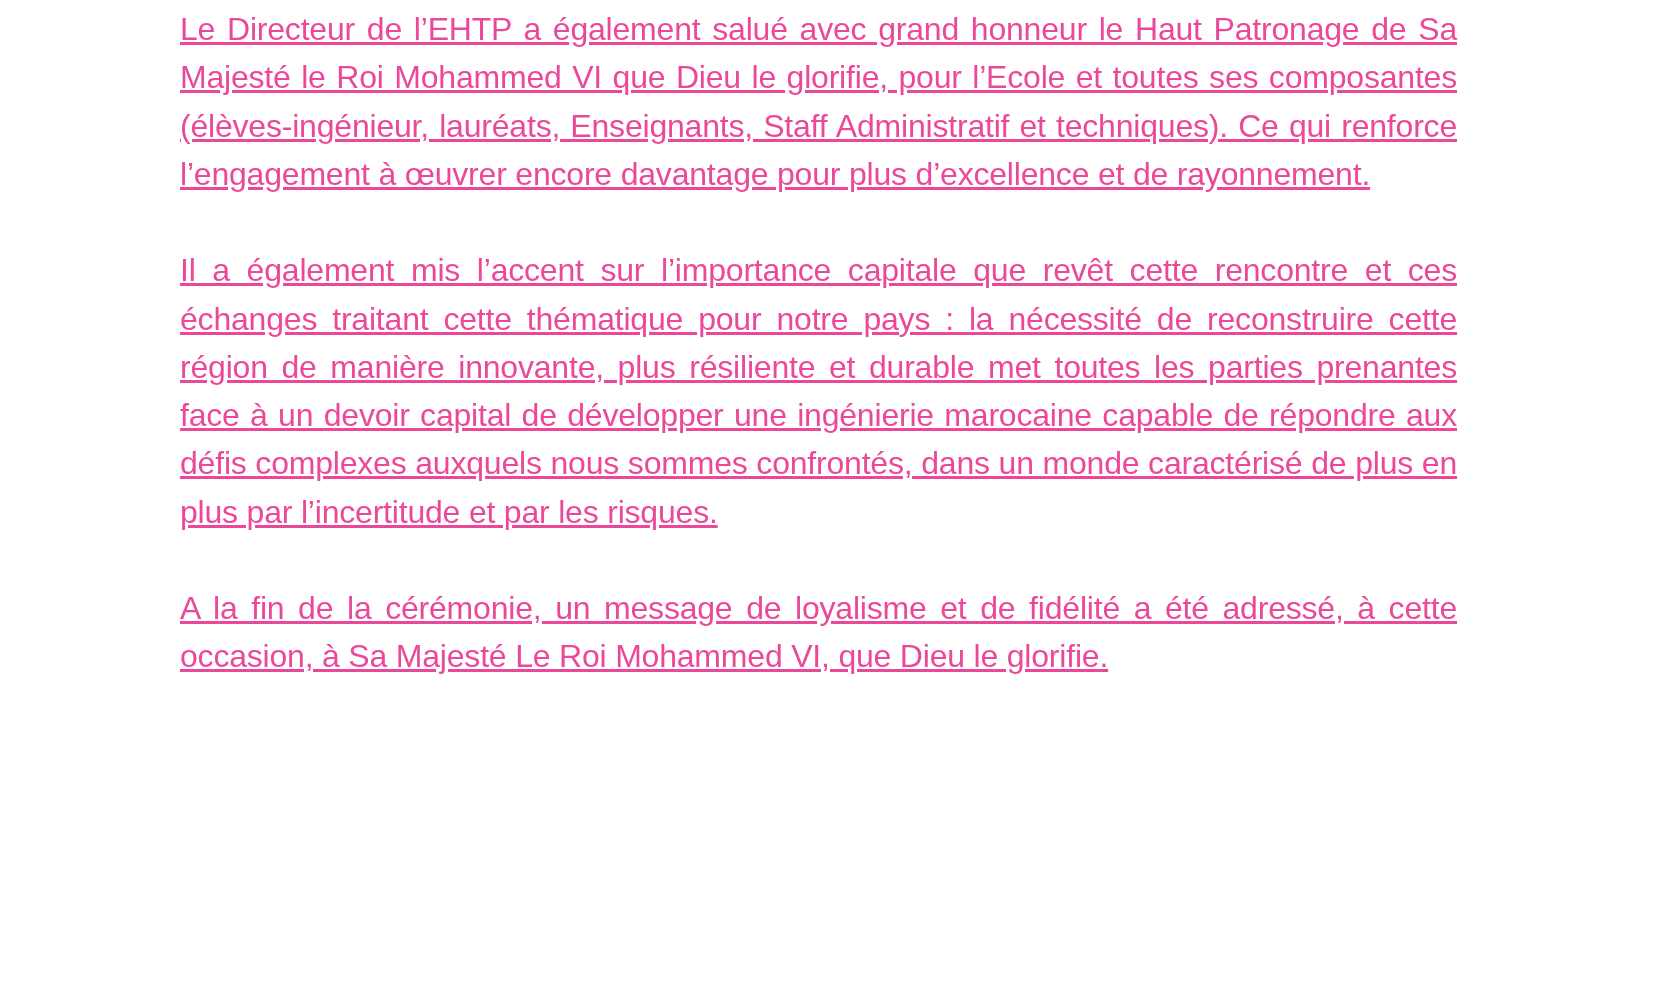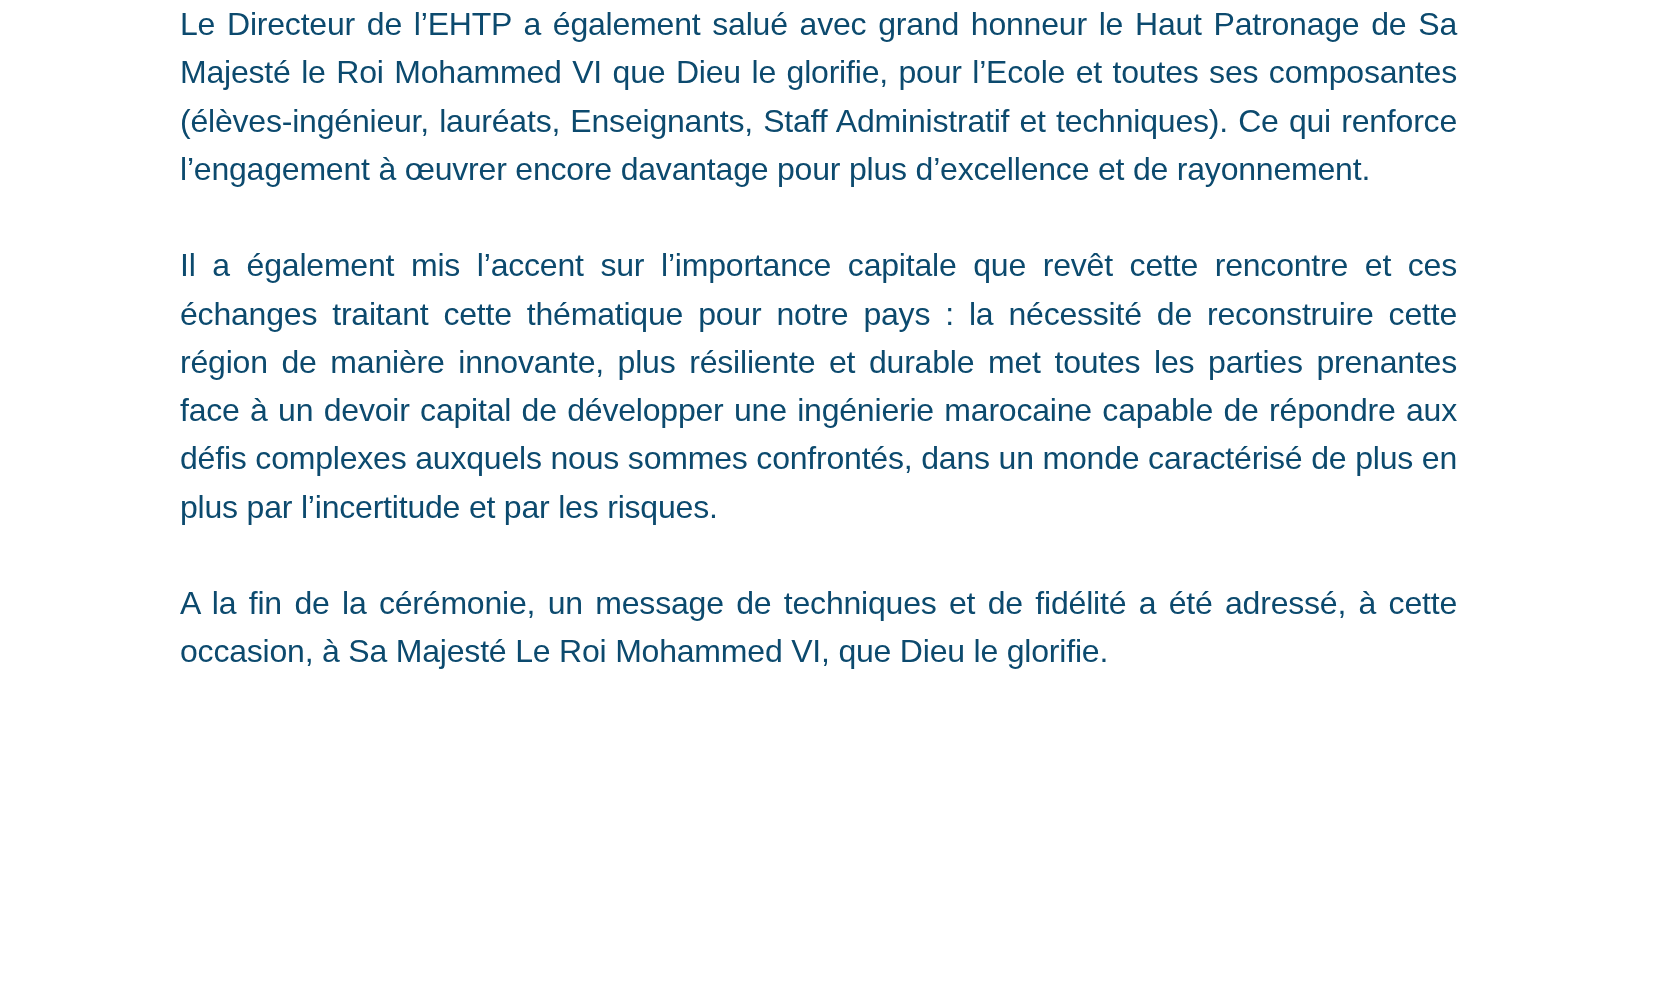--- a/index.html
+++ b/index.html
@@ -7,32 +7,34 @@
     padding: 0;
     background: #ffffff;
     width: 1654px;
     height: 994px;
     overflow: hidden;
   }
   .doc {
     box-sizing: border-box;
     width: 1277px;
     margin-left: 180px;
+    padding-top: 5px;
     font-family: "Liberation Sans", sans-serif;
     font-size: 32px;
     line-height: 48.25px;
     letter-spacing: -0.2px;
-    color: #0c4a6e;
+    color: #ec4899;
     text-align: justify;
     text-rendering: optimizeLegibility;
+    text-decoration: underline;
   }
   .doc p {
     margin: 0 0 48.25px 0;
   }
 </style>
 </head>
 <body>
 
 <main class="doc">
   <p>Le Directeur de l’EHTP a également salué avec grand honneur le Haut Patronage de Sa Majesté le Roi Mohammed VI que Dieu le glorifie, pour l’Ecole et toutes ses composantes (élèves-ingénieur, lauréats, Enseignants, Staff Administratif et techniques). Ce qui renforce l’engagement à œuvrer encore davantage pour plus d’excellence et de rayonnement.</p>
   <p>Il a également mis l’accent sur l’importance capitale que revêt cette rencontre et ces échanges traitant cette thématique pour notre pays : la nécessité de reconstruire cette région de manière innovante, plus résiliente et durable met toutes les parties prenantes face à un devoir capital de développer une ingénierie marocaine capable de répondre aux défis complexes auxquels nous sommes confrontés, dans un monde caractérisé de plus en plus par l’incertitude et par les risques.</p>
-  <p>A la fin de la cérémonie, un message de techniques et de fidélité a été adressé, à cette occasion, à Sa Majesté Le Roi Mohammed VI, que Dieu le glorifie.</p>
+  <p>A la fin de la cérémonie, un message de loyalisme et de fidélité a été adressé, à cette occasion, à Sa Majesté Le Roi Mohammed VI, que Dieu le glorifie.</p>
 </main>
 
 </body></html>

